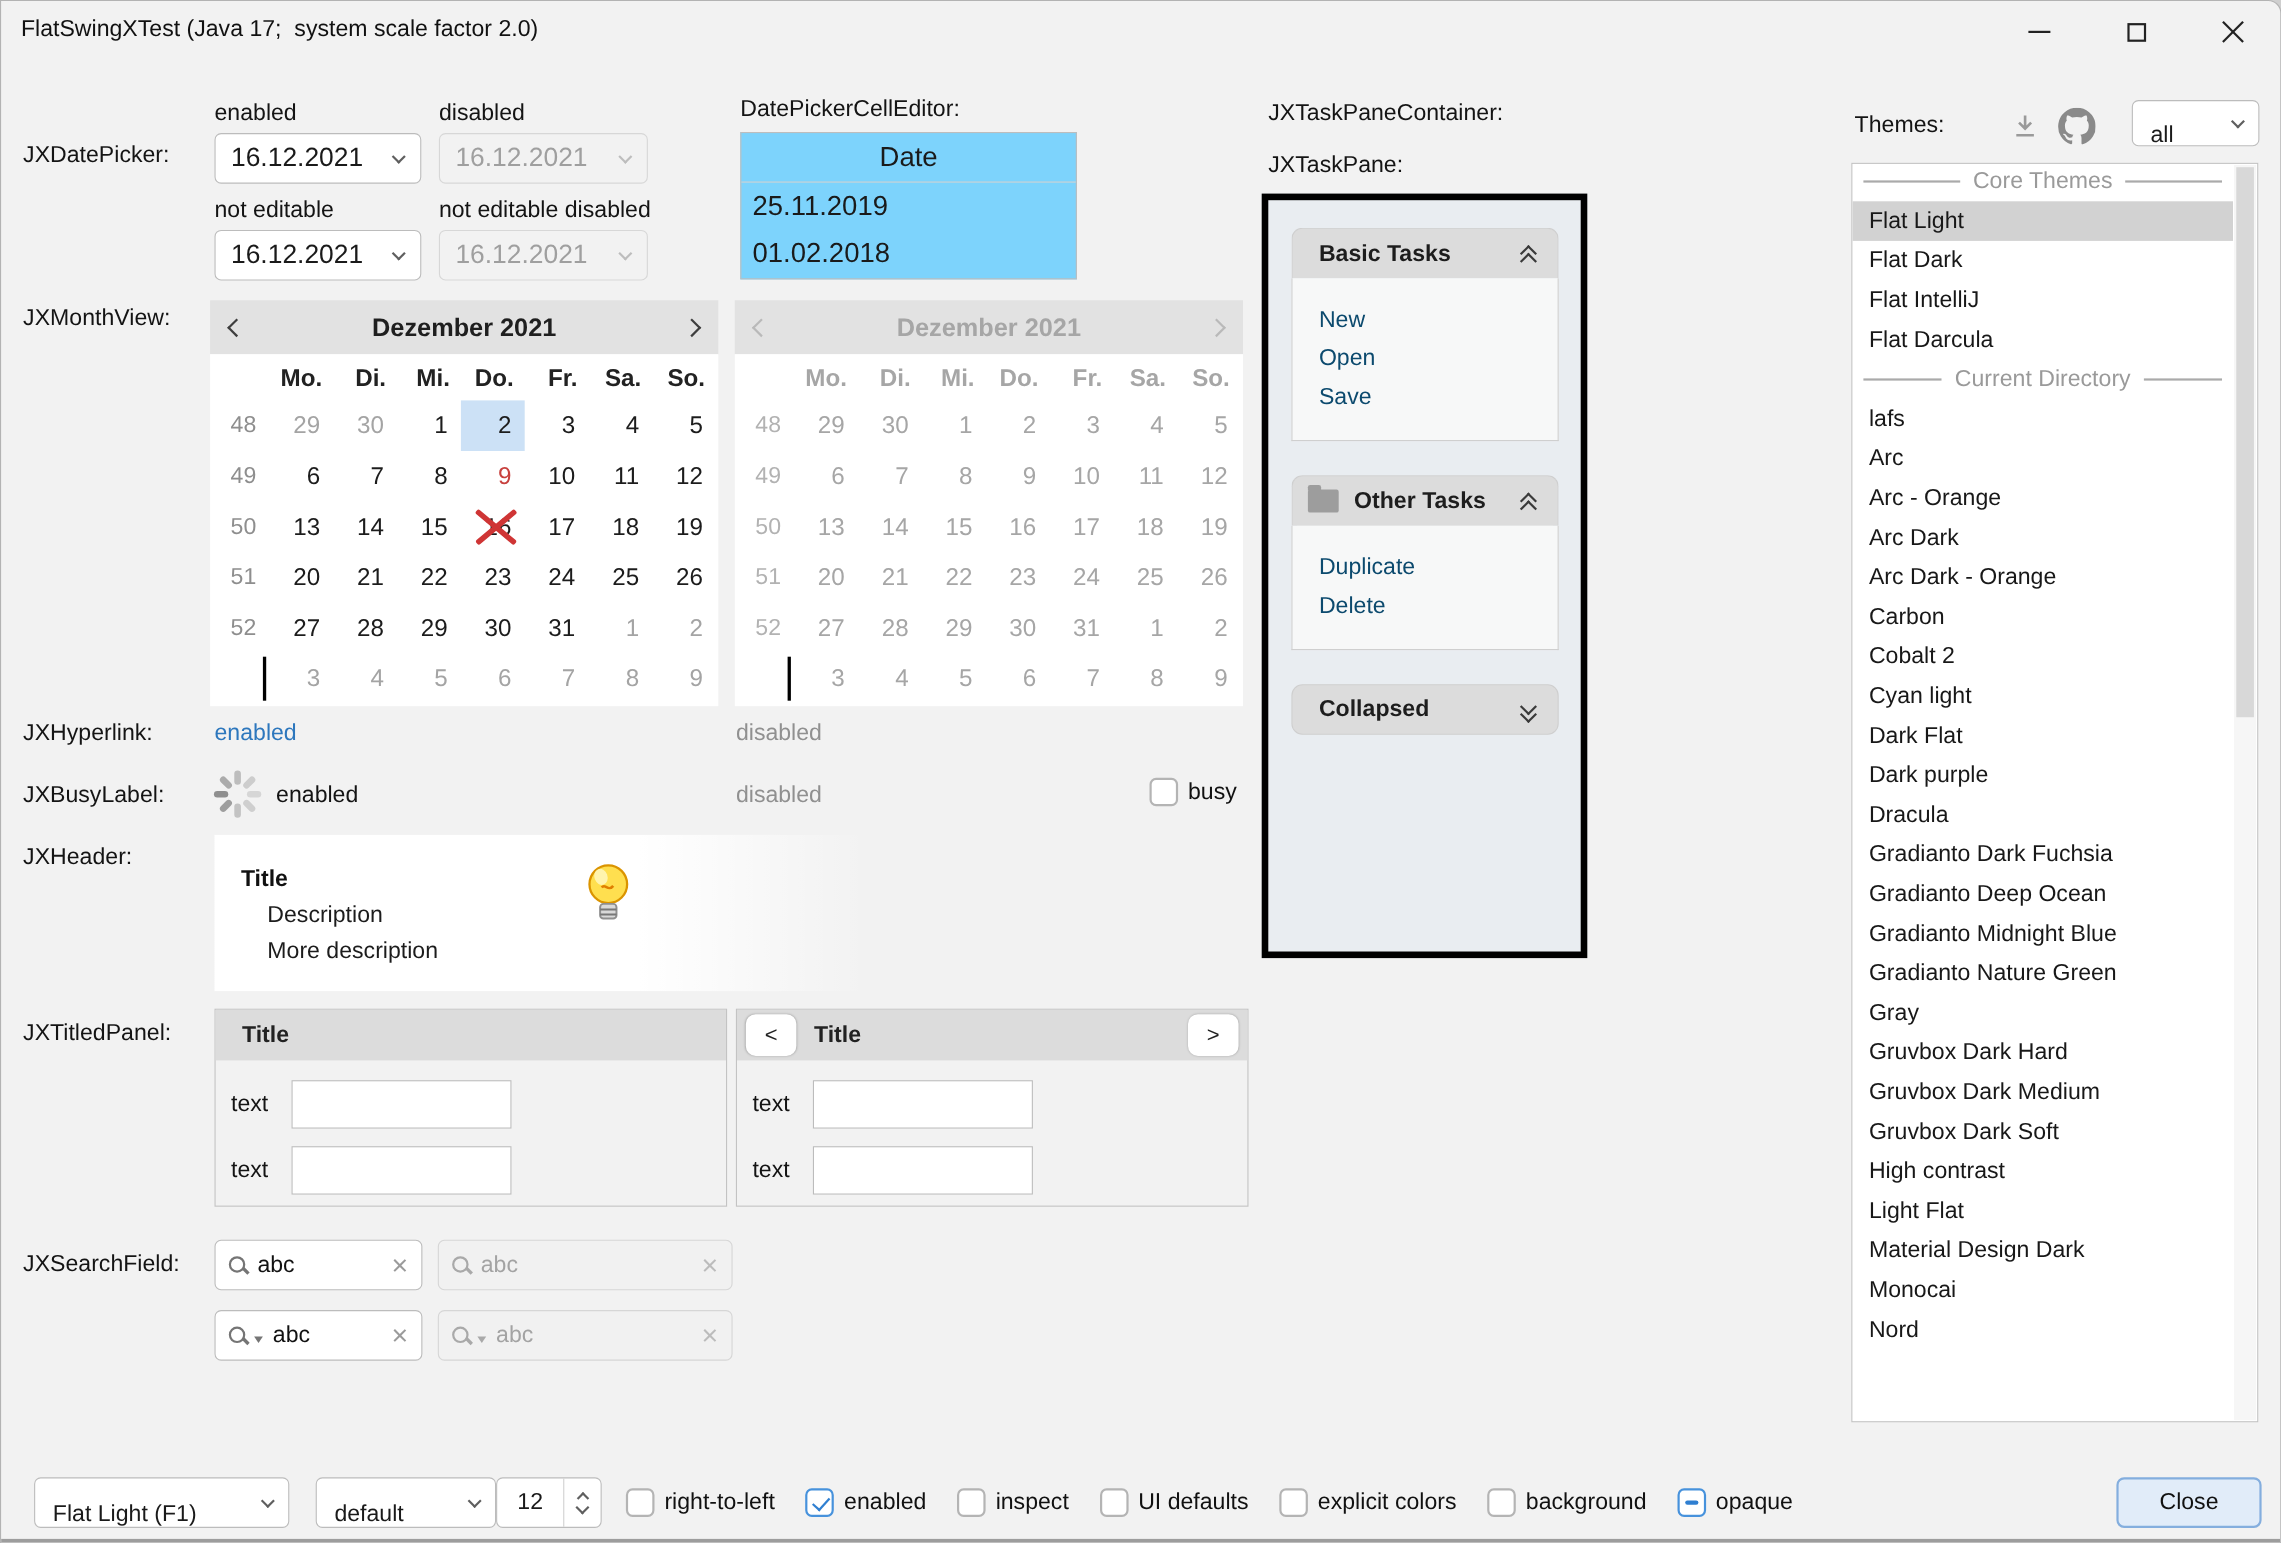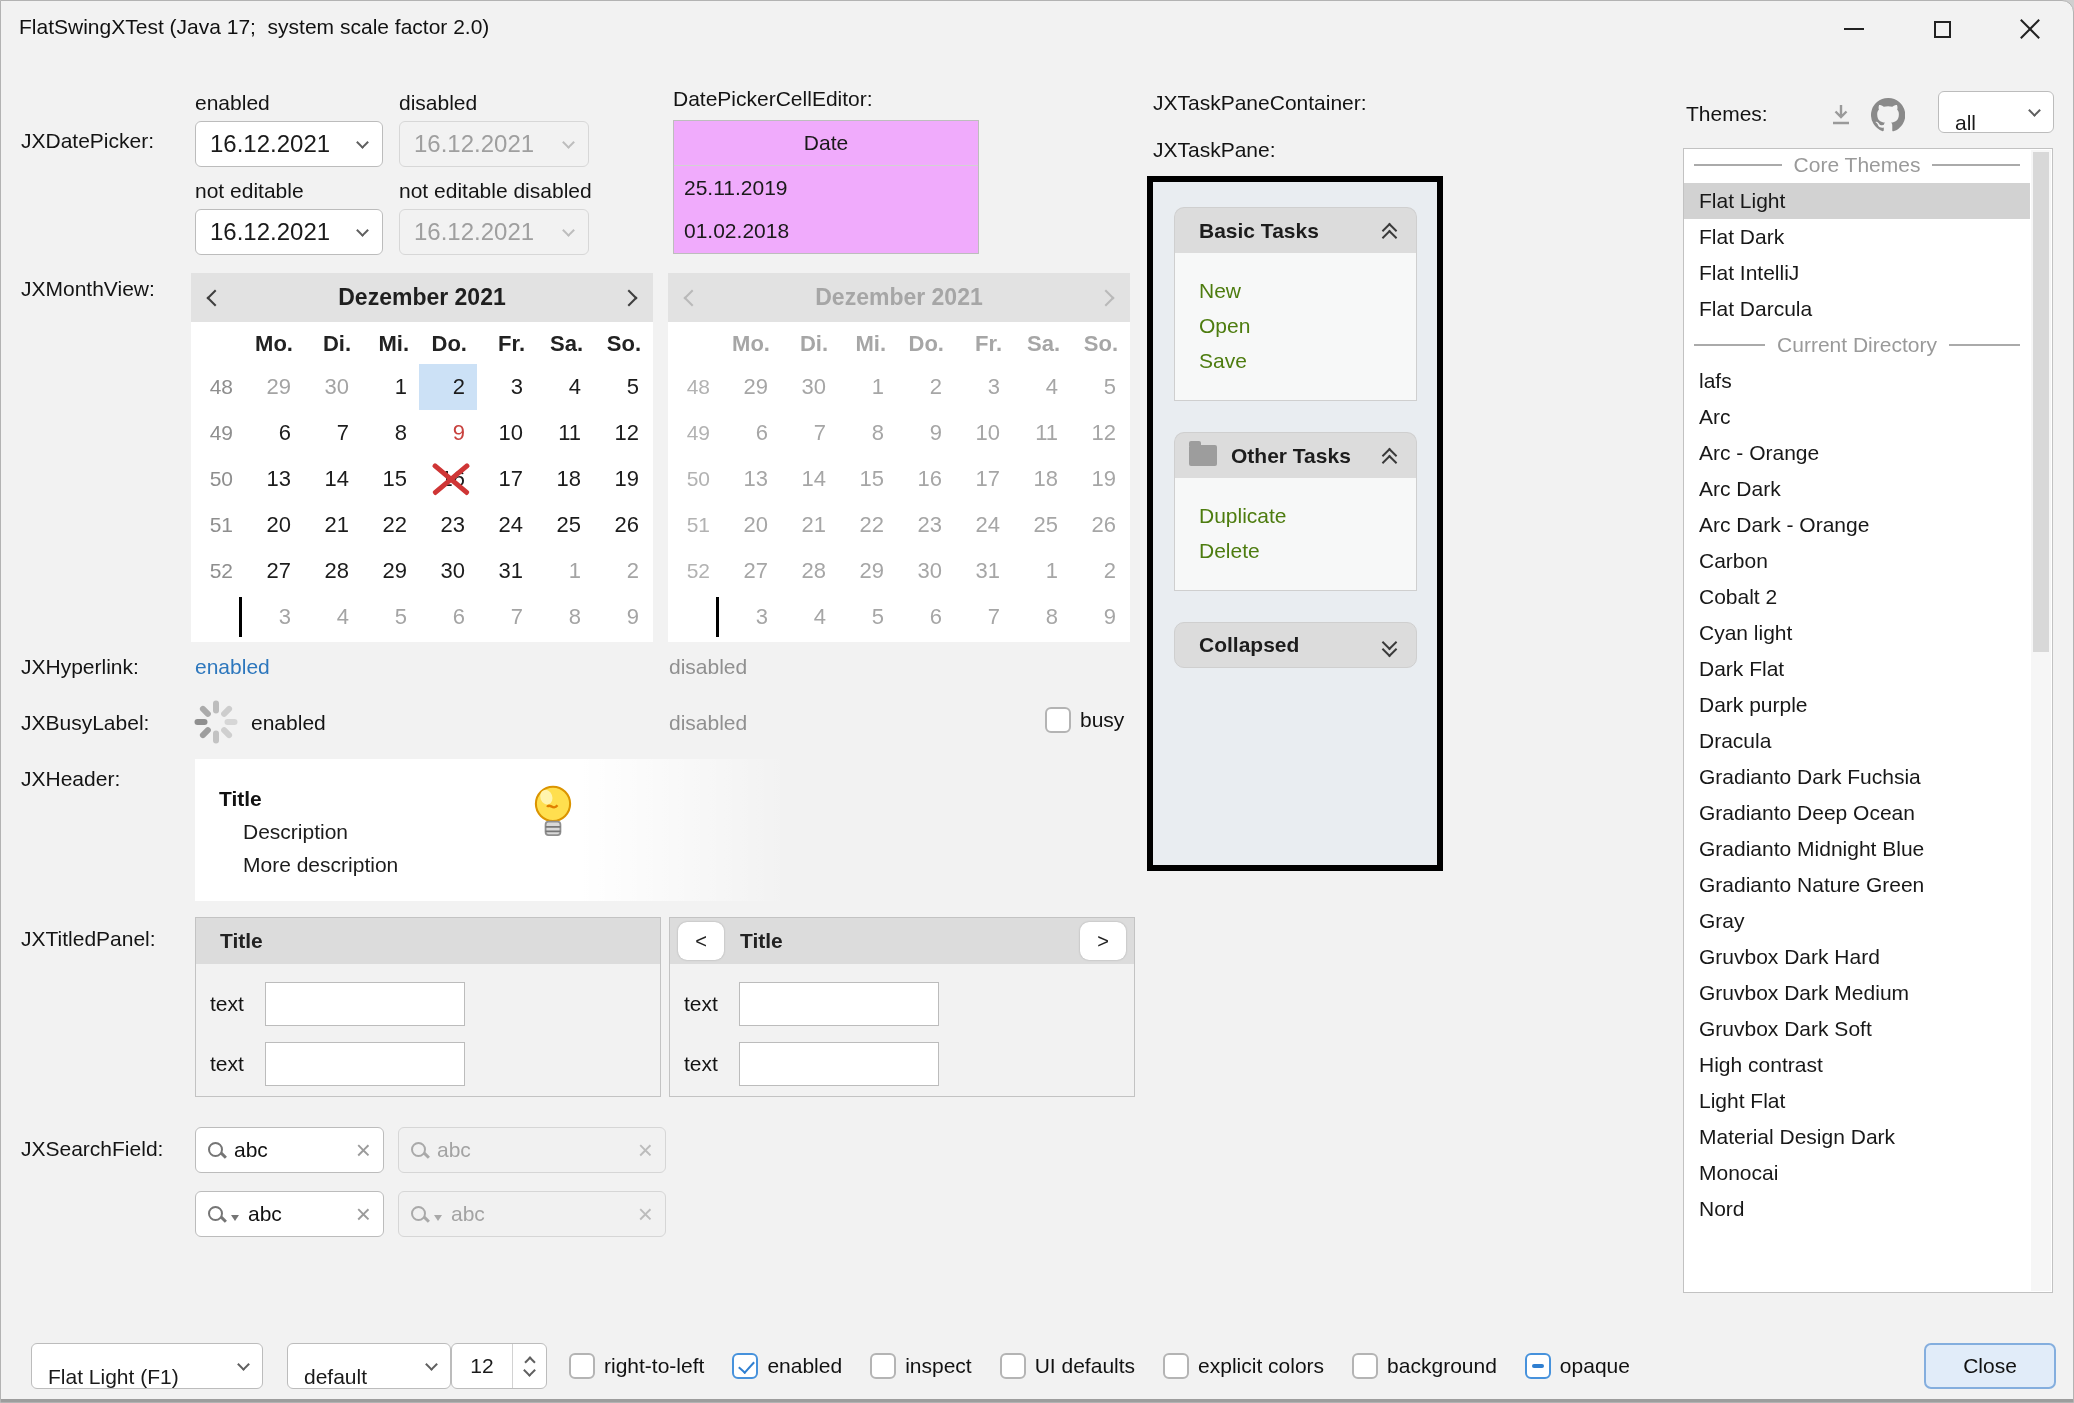--- a/index.html
+++ b/index.html
@@ -35,21 +35,21 @@
 
   .combo { position:absolute; display:flex; align-items:center; background:#fff; border:1px solid #bcbcbc; border-radius:6px; font-size:21px; padding:0 14px 0 16px; }
   .combo .combo-value { flex:1;margin-top:22px; }
   .picker { position:absolute; display:flex; align-items:center; background:#fff; border:1px solid #bcbcbc; border-radius:6px; font-size:24px; overflow:hidden; }
   .picker .pk-value { flex:1; display:flex; align-items:center; padding-left:14px; }
   .picker .pk-btn { width:40px; display:flex; align-items:center; justify-content:center; }
   .picker.disabled { background:#f2f2f2; border-color:#d7d7d7; color:#9f9f9f; }
   .picker.disabled .chev-down { border-color:#bdbdbd; }
 
   
-  .celltable { position:absolute; left:672px; top:119px; width:306px; height:134px; background:#f0abfc; border:1px solid #bdbdbd; font-size:21px; }
+  .celltable { position:absolute; left:672px; top:119px; width:306px; height:134px; background:#7dd3fc; border:1px solid #bdbdbd; font-size:25px; }
   .celltable .th { height:45px; display:flex; align-items:center; justify-content:center; border-bottom:1px solid #d2d2d2; }
   .celltable .tr { height:43px; display:flex; align-items:center; padding-left:10px; }
 
   
   .calendar { position:absolute; width:462px; top:272px; }
   .cal-header { height:49px; background:#e2e2e2; display:flex; align-items:center; justify-content:space-between; padding:0 18px; }
   .cal-title { font-weight:bold; font-size:23px; color:#1f1f1f; }
   .nav-chev { width:12px; height:12px; border-left:2.5px solid #3e3e3e; border-bottom:2.5px solid #3e3e3e; }
   .nav-prev { transform:rotate(45deg); }
   .nav-next { transform:rotate(225deg); }
@@ -127,21 +127,21 @@
   .tp-title { font-size:21px; font-weight:bold; color:#1d1d1d; flex:1; }
   .tp-folder { width:28px; height:21px; background:#9d9d9d; border-radius:2px; position:relative; margin:0 14px 0 -10px; flex:0 0 auto; }
   .tp-folder::before { content:""; position:absolute; left:0; top:-4px; width:12px; height:5px; background:#9d9d9d; border-radius:2px 2px 0 0; }
   .tp-chevron { width:16px; height:18px; position:relative; flex:0 0 auto; }
   .tp-chevron::before, .tp-chevron::after { content:""; position:absolute; left:2px; width:9px; height:9px; border-right:2.5px solid #3a3a3a; border-bottom:2.5px solid #3a3a3a; }
   .tp-chevron.up::before { top:3px; transform:rotate(-135deg); }
   .tp-chevron.up::after  { top:10px; transform:rotate(-135deg); }
   .tp-chevron.down::before { top:1px; transform:rotate(45deg); }
   .tp-chevron.down::after  { top:8px; transform:rotate(45deg); }
   .tp-body { background:#f7f8f8; border:1px solid #cfcfcf; border-top:none; padding:20px 0 22px 24px; }
-  .tp-link { font-size:21px; color:#4d7c0f; line-height:35px; }
+  .tp-link { font-size:21px; color:#0c4a6e; line-height:35px; }
 
   
   .themes-label { position:absolute; left:1685px; top:101px; font-size:21px; color:#141414; }
   .icon-btn { position:absolute; display:flex; align-items:center; justify-content:center; }
   .theme-listbox { position:absolute; left:1682px; top:147px; width:370px; height:1145px; background:#fff; border:1px solid #c2c2c2; overflow:hidden; }
   .theme-rows { margin-top:-2px; }
   .theme-item { height:36px; line-height:36px; font-size:21px; color:#181818; padding-left:15px; margin-right:22px; white-space:nowrap; }
   .theme-item.selected { background:#d2d2d2; }
   .theme-sep { height:36px; display:flex; align-items:center; color:#9a9a9a; font-size:21px; padding:0 10px; margin-right:22px; gap:12px; }
   .sep-line { flex:1; height:2px; background:#aaaaaa; }

